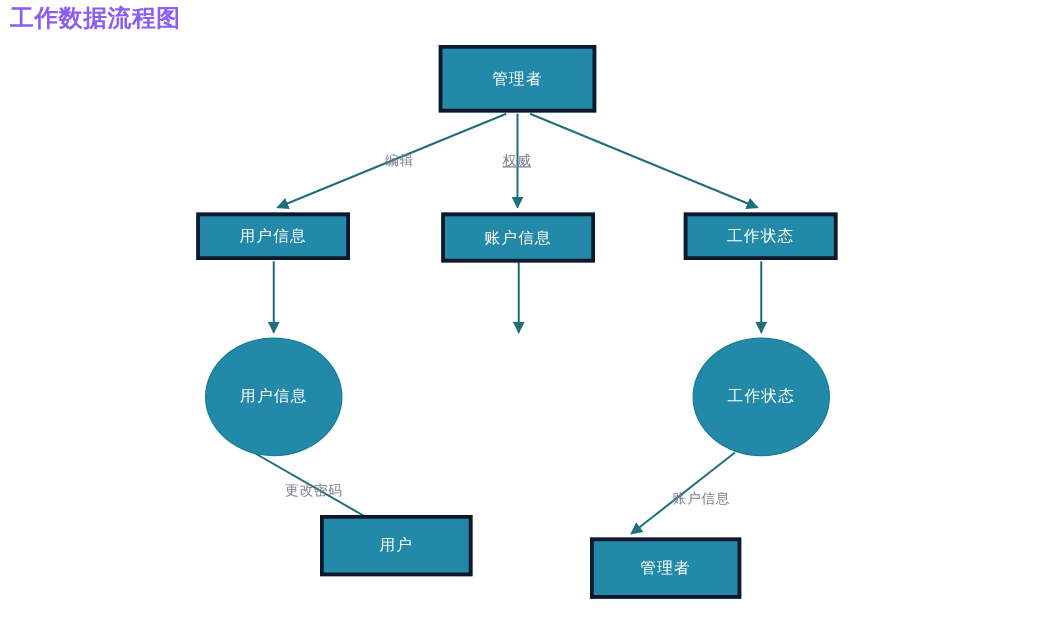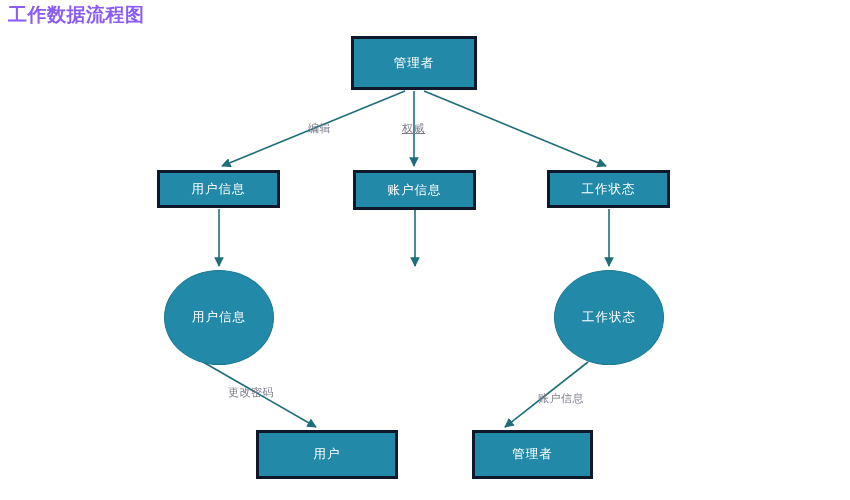--- a/index.html
+++ b/index.html
@@ -118,21 +118,21 @@
 
   <div class="node ellipse" style="left:164px; top:270px; width:110px; height:95px;">
     <span>用户信息</span>
   </div>
 
 
   <div class="node ellipse" style="left:554px; top:270px; width:110px; height:95px;">
     <span>工作状态</span>
   </div>
 
-  <div class="node rect" style="left:256px; top:430px; width:142px; height:49px;">
+  <div class="node rect" style="left:256px; top:412px; width:122px; height:49px;">
     <span>用户</span>
   </div>
 
   <div class="node rect" style="left:472px; top:430px; width:121px; height:49px;">
     <span>管理者</span>
   </div>
 
   <div class="edge-label" style="left:308px; top:121px;">编辑</div>
 
   <div class="edge-label" style="left:402px; top:121px;text-decoration:underline;">权威</div>

